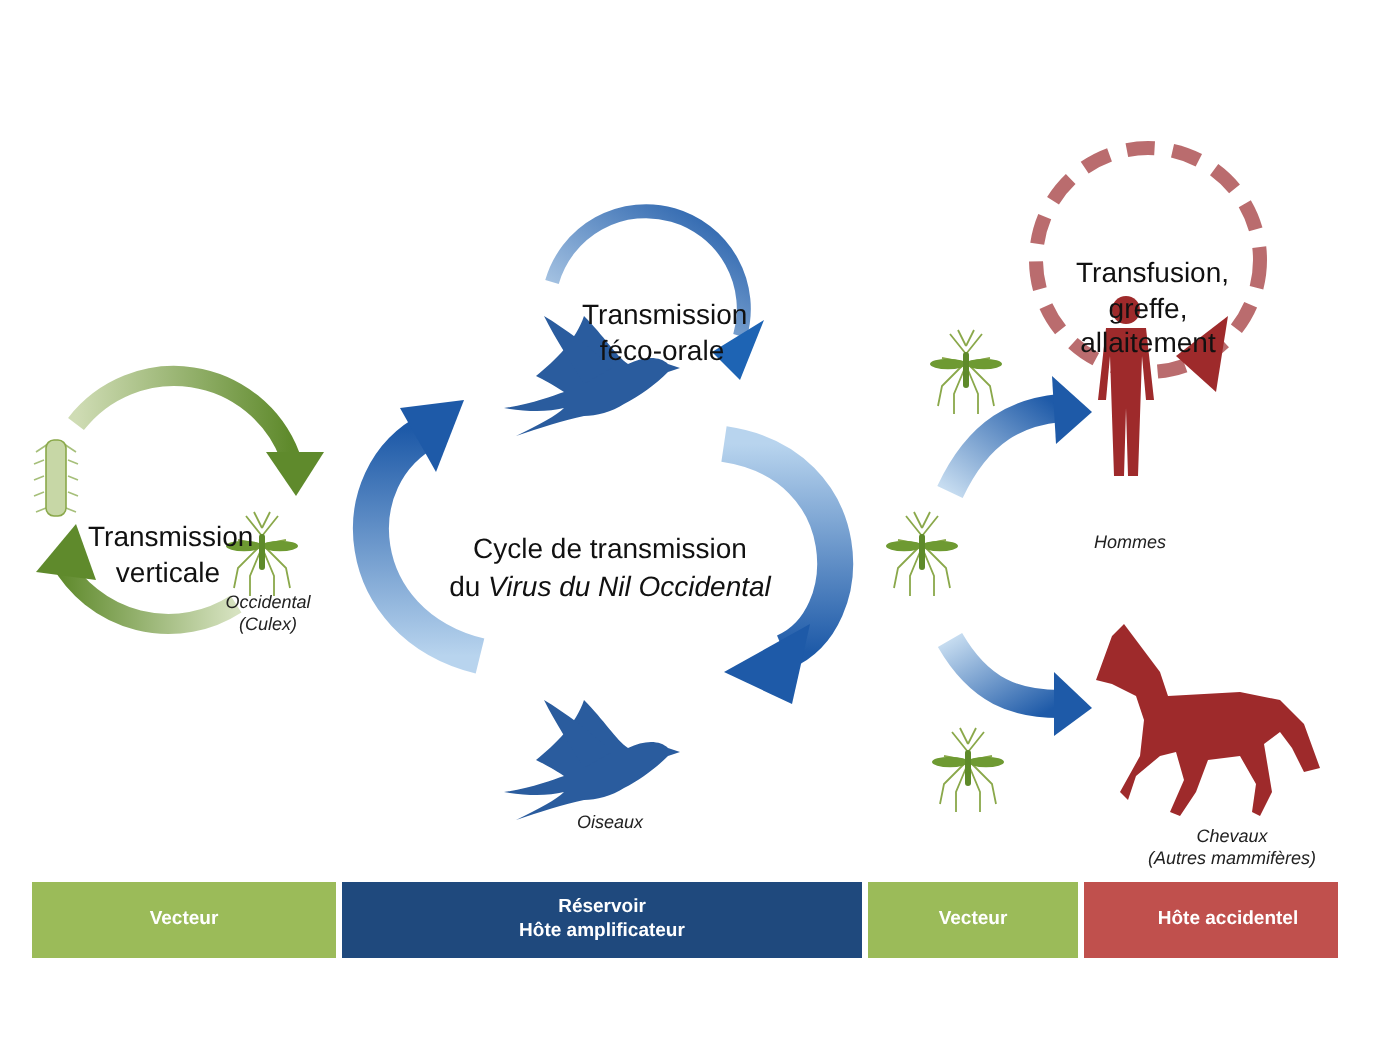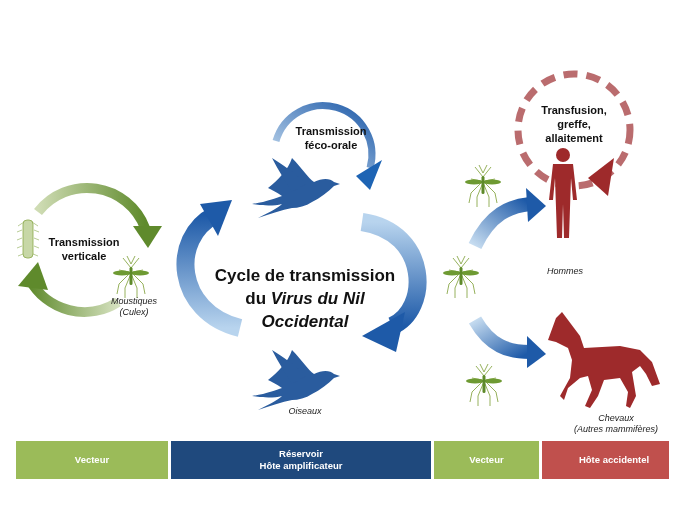--- a/index.html
+++ b/index.html
@@ -1,22 +1,22 @@
 <!DOCTYPE html>
 <html><head>
   <meta charset="utf-8">
   <style>
     html, body { margin: 0; padding: 0; background: #ffffff; }
     body { width: 700px; height: 525px; position: relative; overflow: hidden;
            font-family: "Liberation Sans", sans-serif; }
     #stage { position: absolute; left: 0; top: 0; width: 700px; height: 525px; }
     .lbl { position: absolute; text-align: center; color: #111; line-height: 1.25; }
-    .bold-lbl { font-weight: bold; font-size: 11px; }
+    .bold-lbl { font-weight: normal; font-size: 14px; margin-top: 24px; }
     .it-lbl { font-style: italic; font-size: 9px; color: #222; }
-    .title-lbl { font-weight: bold; font-size: 17px; line-height: 1.35; }
+    .title-lbl { font-weight: normal; font-size: 14px; line-height: 1.35; }
     .title-lbl i { font-style: italic; margin-top: 30px; }
     .band { position: absolute; top: 441px; height: 38px; display: flex; align-items: center;
             justify-content: center; color: #fff; font-weight: bold; font-size: 9.5px;
             text-align: center; line-height: 1.3; }
   </style>
 </head>
 <body>
 
 <svg id="stage" viewBox="0 0 700 525">
   <defs>
@@ -116,21 +116,21 @@
     <rect x="434" y="441" width="105" height="38" fill="#9bbb59"></rect>
     <rect x="542" y="441" width="127" height="38" fill="#c0504d"></rect>
   </g>
 </svg>
 
 <div class="lbl bold-lbl" style="left:44px; top:236px; width:80px;">
   <div>Transmission</div>
   <div>verticale</div>
 </div>
 <div class="lbl it-lbl" style="left:104px; top:296px; width:60px;">
-  <div>Moustiques</div>
+  <div>Occidental</div>
   <div>(Culex)</div>
 </div>
 <div class="lbl bold-lbl" style="left:291px; top:125px; width:80px;">
   <div>Transmission</div>
   <div>féco-orale</div>
 </div>
 <div class="lbl title-lbl" style="left:210px; top:265px; width:190px;">
   <div>Cycle de transmission</div>
   <div><span>du </span><i>Virus du Nil Occidental</i></div>
 </div>

